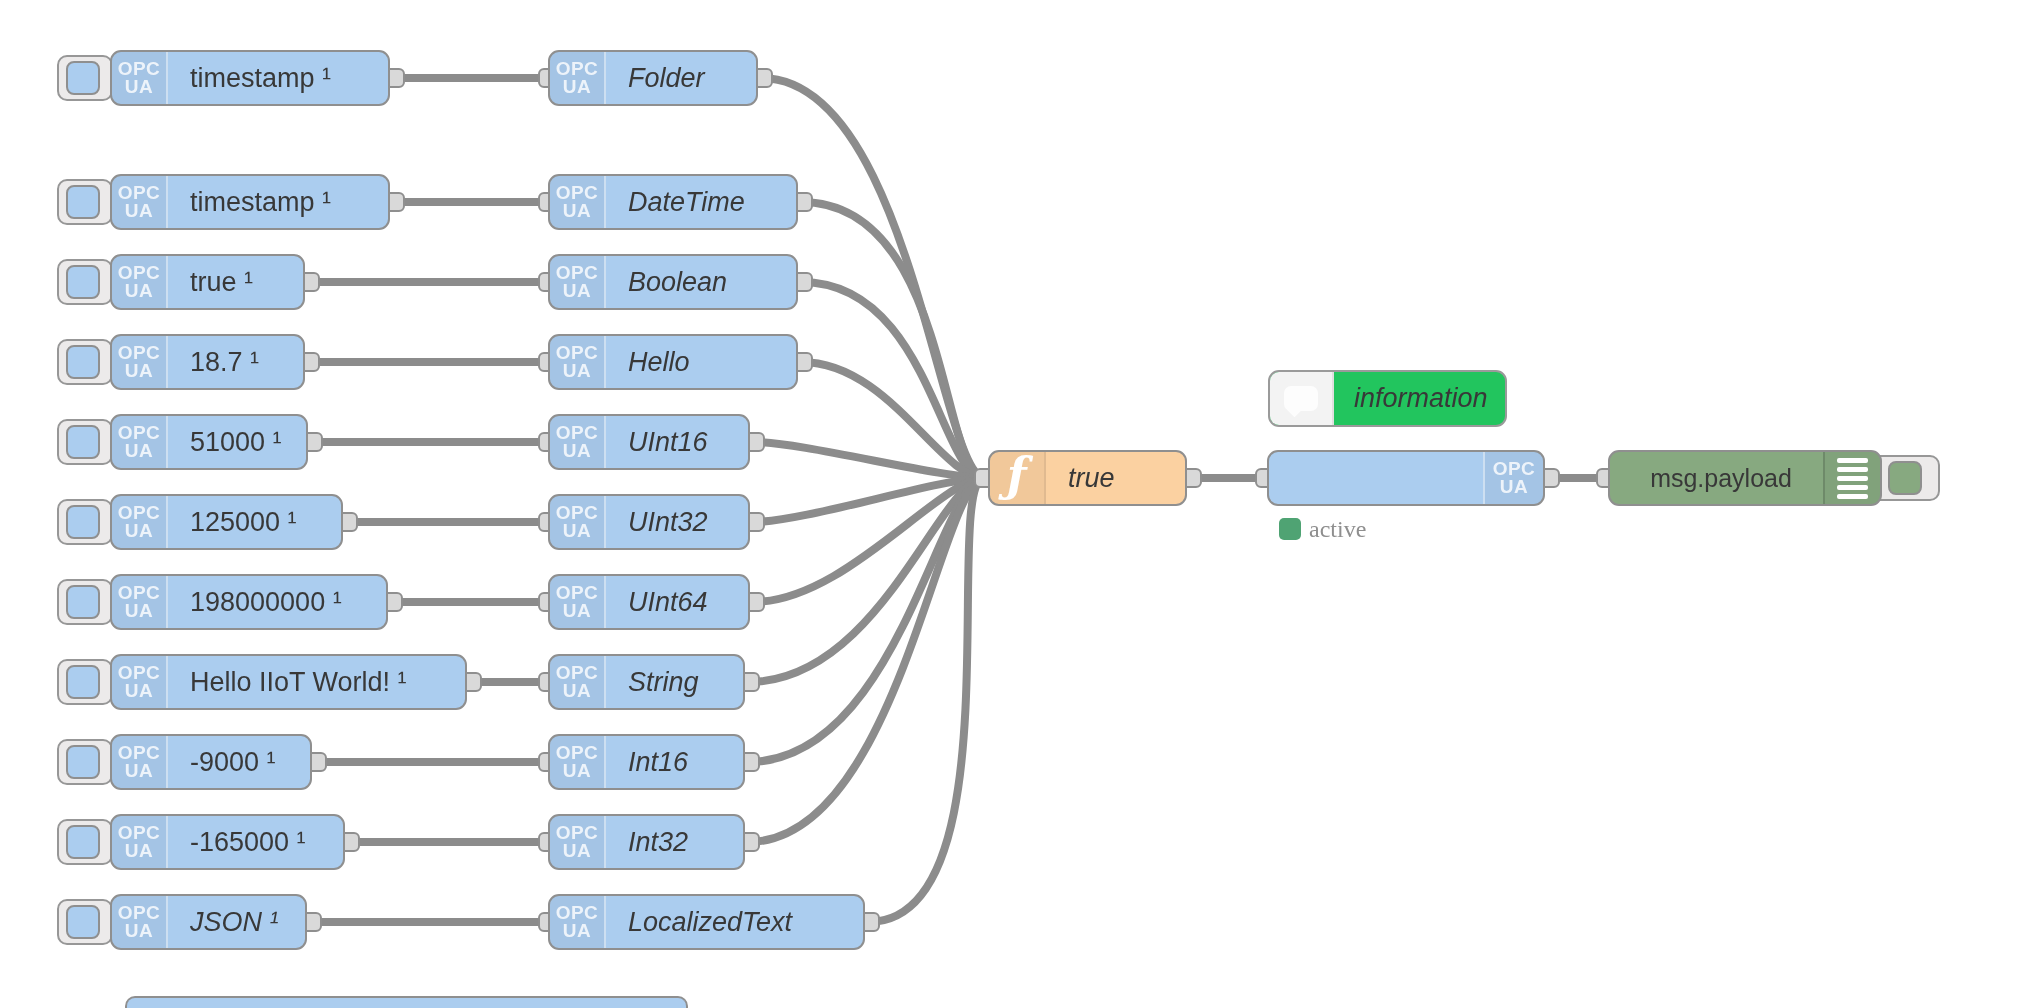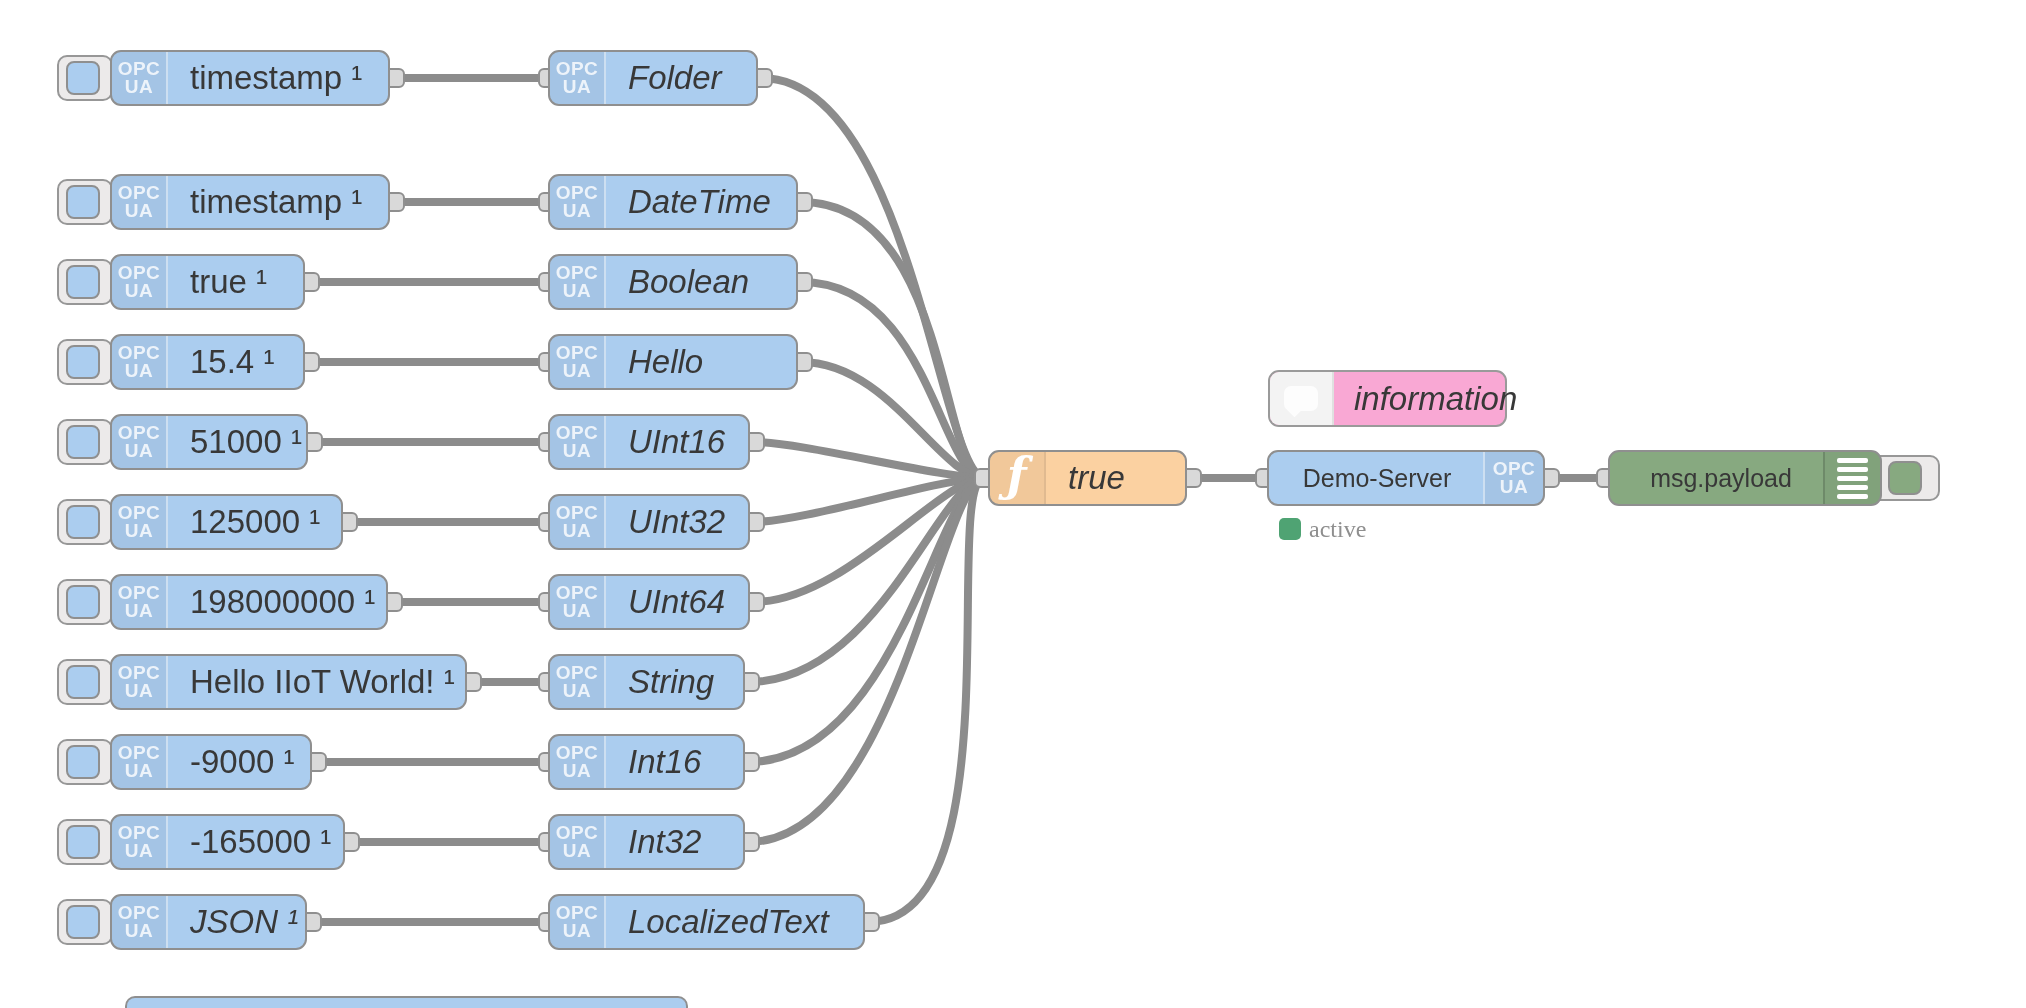--- a/index.html
+++ b/index.html
@@ -4,30 +4,30 @@
 <style>
   html,body{margin:0;padding:0;background:#ffffff;}
   #canvas{position:relative;width:2026px;height:1008px;background:#ffffff;overflow:hidden;
           font-family:"Liberation Sans", sans-serif;}
   #wires{position:absolute;left:0;top:0;z-index:1;}
   .node{position:absolute;height:56px;border:2px solid #8f8f8f;border-radius:11px;
         box-sizing:border-box;z-index:4;}
   .blue{background:#abcdef;}
   .orange{background:#fbd1a1;}
   .green{background:#87a980;}
-  .white{background:#f9a8d4;border-color:#9a9a9a;}
+  .white{background:#22c55e;border-color:#9a9a9a;}
   .badge{position:absolute;top:0;bottom:0;width:54px;display:flex;flex-direction:column;
          justify-content:center;align-items:center;color:rgba(255,255,255,0.8);
          font-weight:bold;font-size:19px;line-height:18px;letter-spacing:0.5px;
          background:rgba(0,0,0,0.04);}
   .badge-left{left:0;border-right:2px solid rgba(255,255,255,0.45);border-radius:9px 0 0 9px;}
   .badge-right{right:0;border-left:2px solid rgba(255,255,255,0.45);border-radius:0 9px 9px 0;}
   .badge-dark-sep{border-left:2px solid rgba(0,0,0,0.15);}
   .nlabel{position:absolute;left:78px;top:0;bottom:0;display:flex;align-items:center;
-          font-size:33px;color:#383838;white-space:nowrap;}
+          font-size:27px;color:#383838;white-space:nowrap;}
   .nlabel-center{position:absolute;left:0;top:0;bottom:0;display:flex;align-items:center;
           justify-content:center;font-size:25px;color:#383838;white-space:nowrap;}
   .italic{font-style:italic;}
   .port{position:absolute;width:23px;height:20px;background:#d9d9d9;border:2px solid #8f8f8f;
         border-radius:6px;box-sizing:border-box;z-index:3;}
   .btn-outer{position:absolute;width:56px;height:46px;background:#eceaea;border:2px solid #979797;
         border-radius:10px;box-sizing:border-box;z-index:2;}
   .btn-inner{position:absolute;width:34px;height:34px;border:2px solid #8f8f8f;border-radius:8px;
         box-sizing:border-box;z-index:2;}
   .fn-icon{font-family:"DejaVu Serif", serif;font-style:italic;font-weight:bold;font-size:46px;
@@ -106,21 +106,21 @@
       <div class="nlabel">true ¹</div>
     </div>
     <div class="btn-outer" style="left: 57px; top: 339px;"></div>
     <div class="btn-inner" style="left: 66px; top: 345px; background: rgb(171, 205, 239);"></div>
     <div class="port" style="left: 296.5px; top: 352px;"></div>
     <div class="node blue" style="left: 110px; top: 334px; width: 195px;">
       <div class="badge badge-left">
         <span>OPC</span>
         <span>UA</span>
       </div>
-      <div class="nlabel">15.4 ¹</div>
+      <div class="nlabel">18.7 ¹</div>
     </div>
     <div class="btn-outer" style="left: 57px; top: 419px;"></div>
     <div class="btn-inner" style="left: 66px; top: 425px; background: rgb(171, 205, 239);"></div>
     <div class="port" style="left: 299.5px; top: 432px;"></div>
     <div class="node blue" style="left: 110px; top: 414px; width: 198px;">
       <div class="badge badge-left">
         <span>OPC</span>
         <span>UA</span>
       </div>
       <div class="nlabel">51000 ¹</div>
@@ -298,21 +298,20 @@
       </div>
       <div class="nlabel italic" style="left: 84px;">information</div>
     </div>
     <div class="port" style="left: 1254.5px; top: 468px;"></div>
     <div class="port" style="left: 1536.5px; top: 468px;"></div>
     <div class="node blue" style="left: 1267px; top: 450px; width: 278px;">
       <div class="badge badge-right" style="width: 58px;">
         <span>OPC</span>
         <span>UA</span>
       </div>
-      <div class="nlabel-center" style="right: 58px;">Demo-Server</div>
     </div>
     <div class="status-dot" style="left: 1279px; top: 518px; background: rgb(79, 163, 115);"></div>
     <div class="status-text" style="left: 1309px; top: 518px; line-height: 22px; color: rgb(143, 143, 143); font-family: Liberation Serif, serif;">active</div>
     <div class="btn-outer" style="left: 1866px; top: 455px; width: 74px;"></div>
     <div class="btn-inner" style="left: 1888px; top: 461px; background: rgb(135, 169, 128);"></div>
     <div class="port" style="left: 1595.5px; top: 468px;"></div>
     <div class="node green" style="left: 1608px; top: 450px; width: 274px;">
       <div class="badge badge-right badge-dark-sep bars" style="width: 55px; border-left-color: rgba(0, 0, 0, 0.15);">
         <div class="bar"></div>
         <div class="bar"></div>

